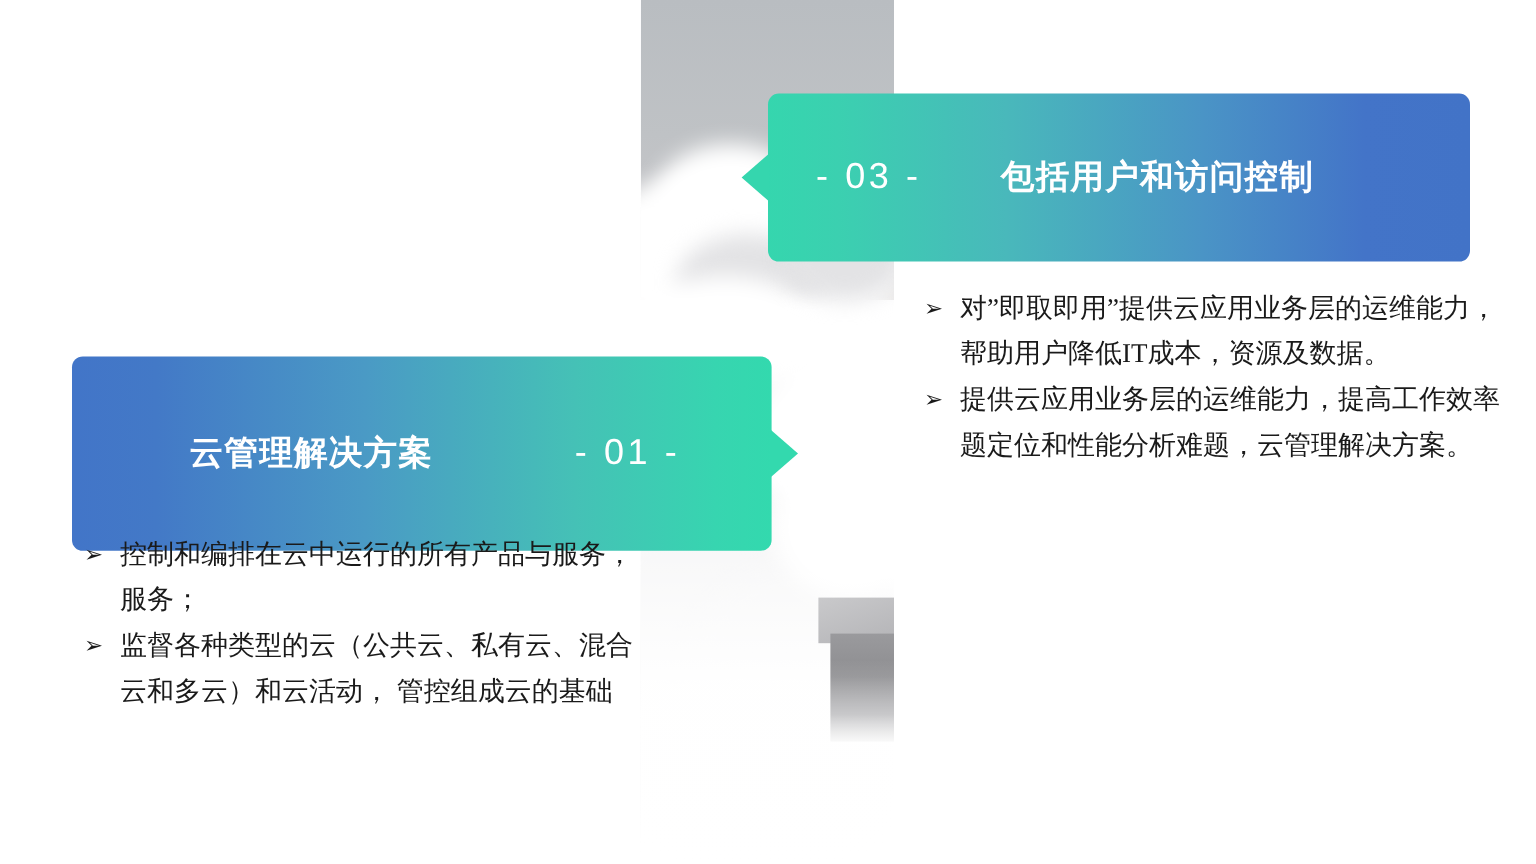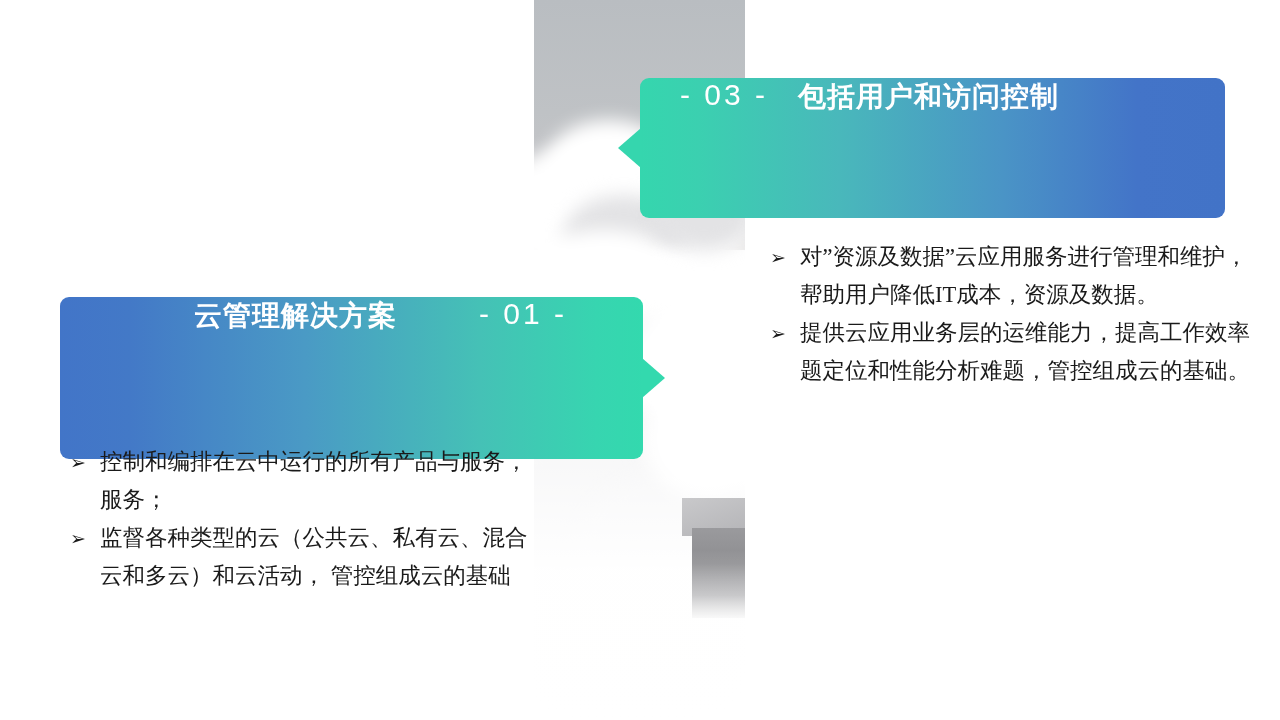--- a/index.html
+++ b/index.html
@@ -70,23 +70,24 @@
     width: 100%;
     height: 170px;
     background: linear-gradient(180deg, rgba(255,255,255,0) 0%, rgba(255,255,255,0.55) 40%, rgba(255,255,255,0.9) 100%);
   }
 
   
   .banner {
     position: absolute;
     border-radius: 9px;
     display: flex;
-    align-items: flex-start;
+    align-items: center;
     color: #ffffff;
     box-sizing: border-box;
+    gap: 36px;
   }
   .banner-top {
     left: 640px;
     top: 78px;
     width: 585px;
     height: 140px;
     background: linear-gradient(90deg, #35d6ae 0%, #3bd0b0 10%, #49b8bb 34%, #4a94c6 62%, #4374c8 85%, #4273c7 100%);
     padding-left: 40px;
   }
   .banner-bottom {
@@ -208,30 +209,30 @@
     <span class="banner-title">云管理解决方案</span>
     <span class="banner-num">- 01 -</span>
     <div class="point-right"></div>
   </div>
 
   <div class="body-block block-right">
 
     <div class="bullet-row">
       <span class="bullet-mark">➢</span>
       <span class="bullet-text">
-        <span class="ln">对”资源及数据”云应用服务进行管理和维护，</span>
+        <span class="ln">对”即取即用”提供云应用业务层的运维能力，</span>
         <span class="ln">帮助用户降低IT成本，资源及数据。</span>
       </span>
     </div>
 
     <div class="bullet-row">
       <span class="bullet-mark">➢</span>
       <span class="bullet-text">
         <span class="ln">提供云应用业务层的运维能力，提高工作效率</span>
-        <span class="ln">题定位和性能分析难题，管控组成云的基础。</span>
+        <span class="ln">题定位和性能分析难题，云管理解决方案。</span>
       </span>
     </div>
 
   </div>
 
   <div class="body-block block-left">
 
     <div class="bullet-row">
       <span class="bullet-mark">➢</span>
       <span class="bullet-text">

